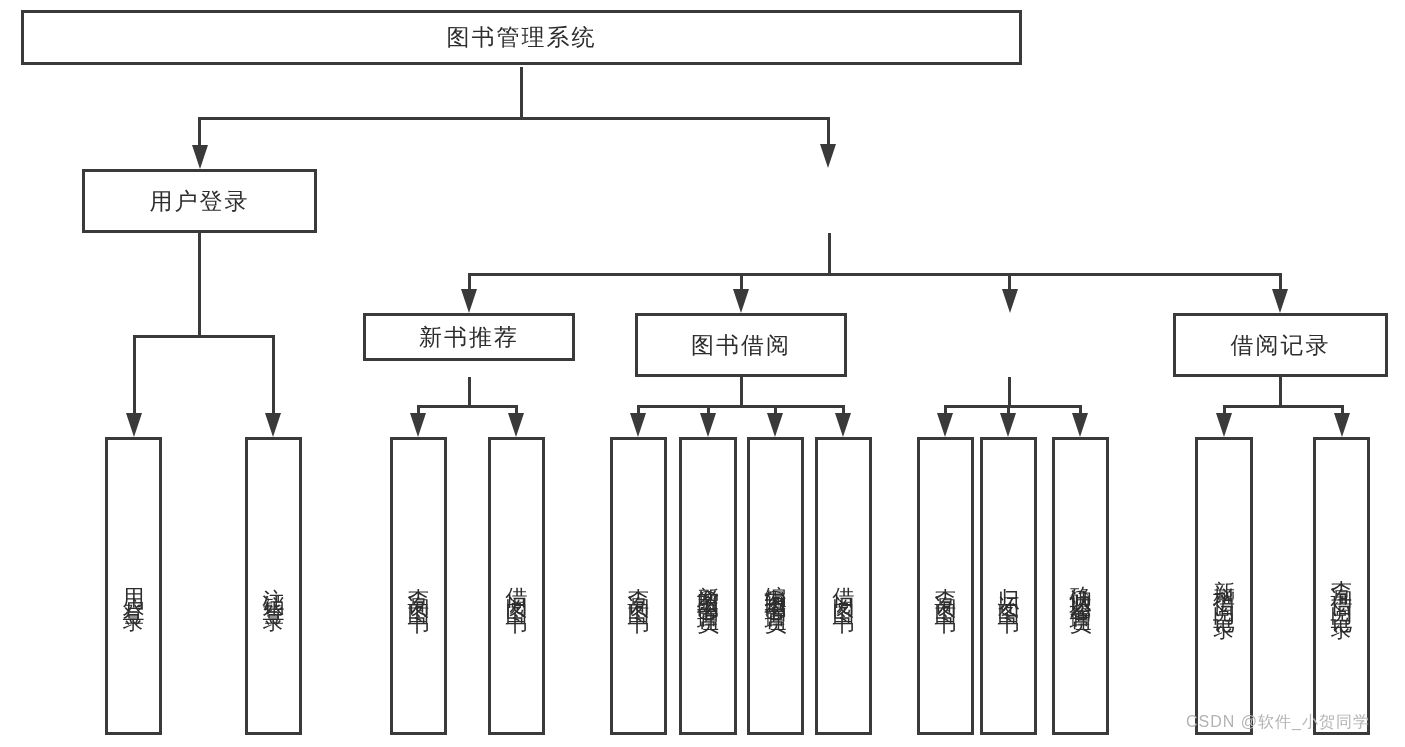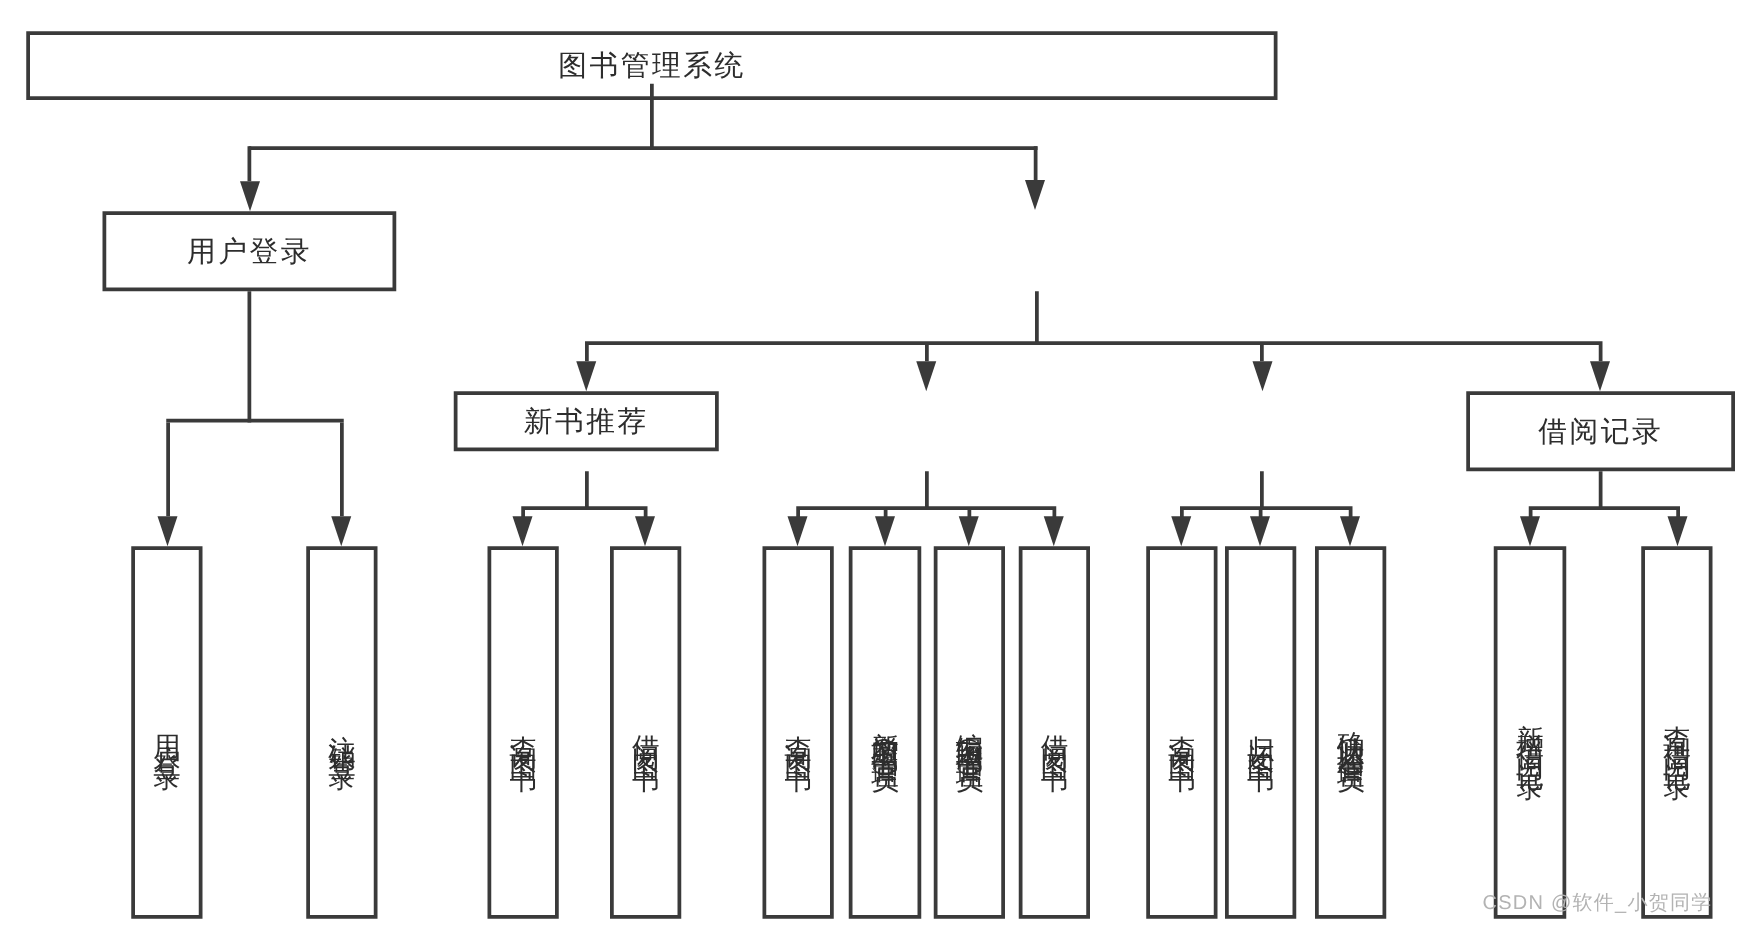--- a/index.html
+++ b/index.html
@@ -26,25 +26,26 @@
   .watermark{
     position:absolute;left:1186px;top:712px;z-index:5;
     font-size:16px;letter-spacing:1px;color:var(--watermark,#b3b3b3);white-space:nowrap;
   }
 </style>
 </head>
 <body>
 
 <div class="canvas">
 
-  <div class="node" style="left:21px;top:25px;width:1001px;height:55px">图书管理系统</div>
+  <div class="node" style="left:21px;top:10px;width:1001px;height:55px">图书管理系统</div>
 
   <div class="node" style="left:82px;top:169px;width:235px;height:64px">用户登录</div>
 
   <div class="node" style="left:363px;top:313px;width:212px;height:48px">新书推荐</div>
+  <div class="node" style="left:635px;top:313px;width:212px;height:64px">图书借阅</div>
   <div class="node" style="left:1173px;top:313px;width:215px;height:64px">借阅记录</div>
 
   <div class="node leaf" style="left:105px;top:437px;width:57px;height:298px">用户登录</div>
   <div class="node leaf" style="left:245px;top:437px;width:57px;height:298px">注销登录</div>
   <div class="node leaf" style="left:390px;top:437px;width:57px;height:298px">查询图书</div>
   <div class="node leaf" style="left:488px;top:437px;width:57px;height:298px">借阅图书</div>
   <div class="node leaf" style="left:610px;top:437px;width:57px;height:298px">查询图书</div>
   <div class="node leaf" style="left:679px;top:437px;width:58px;height:298px;letter-spacing:4px">新增图书（管理员）</div>
   <div class="node leaf" style="left:747px;top:437px;width:57px;height:298px;letter-spacing:4px">编辑图书（管理员）</div>
   <div class="node leaf" style="left:815px;top:437px;width:57px;height:298px">借阅图书</div>

